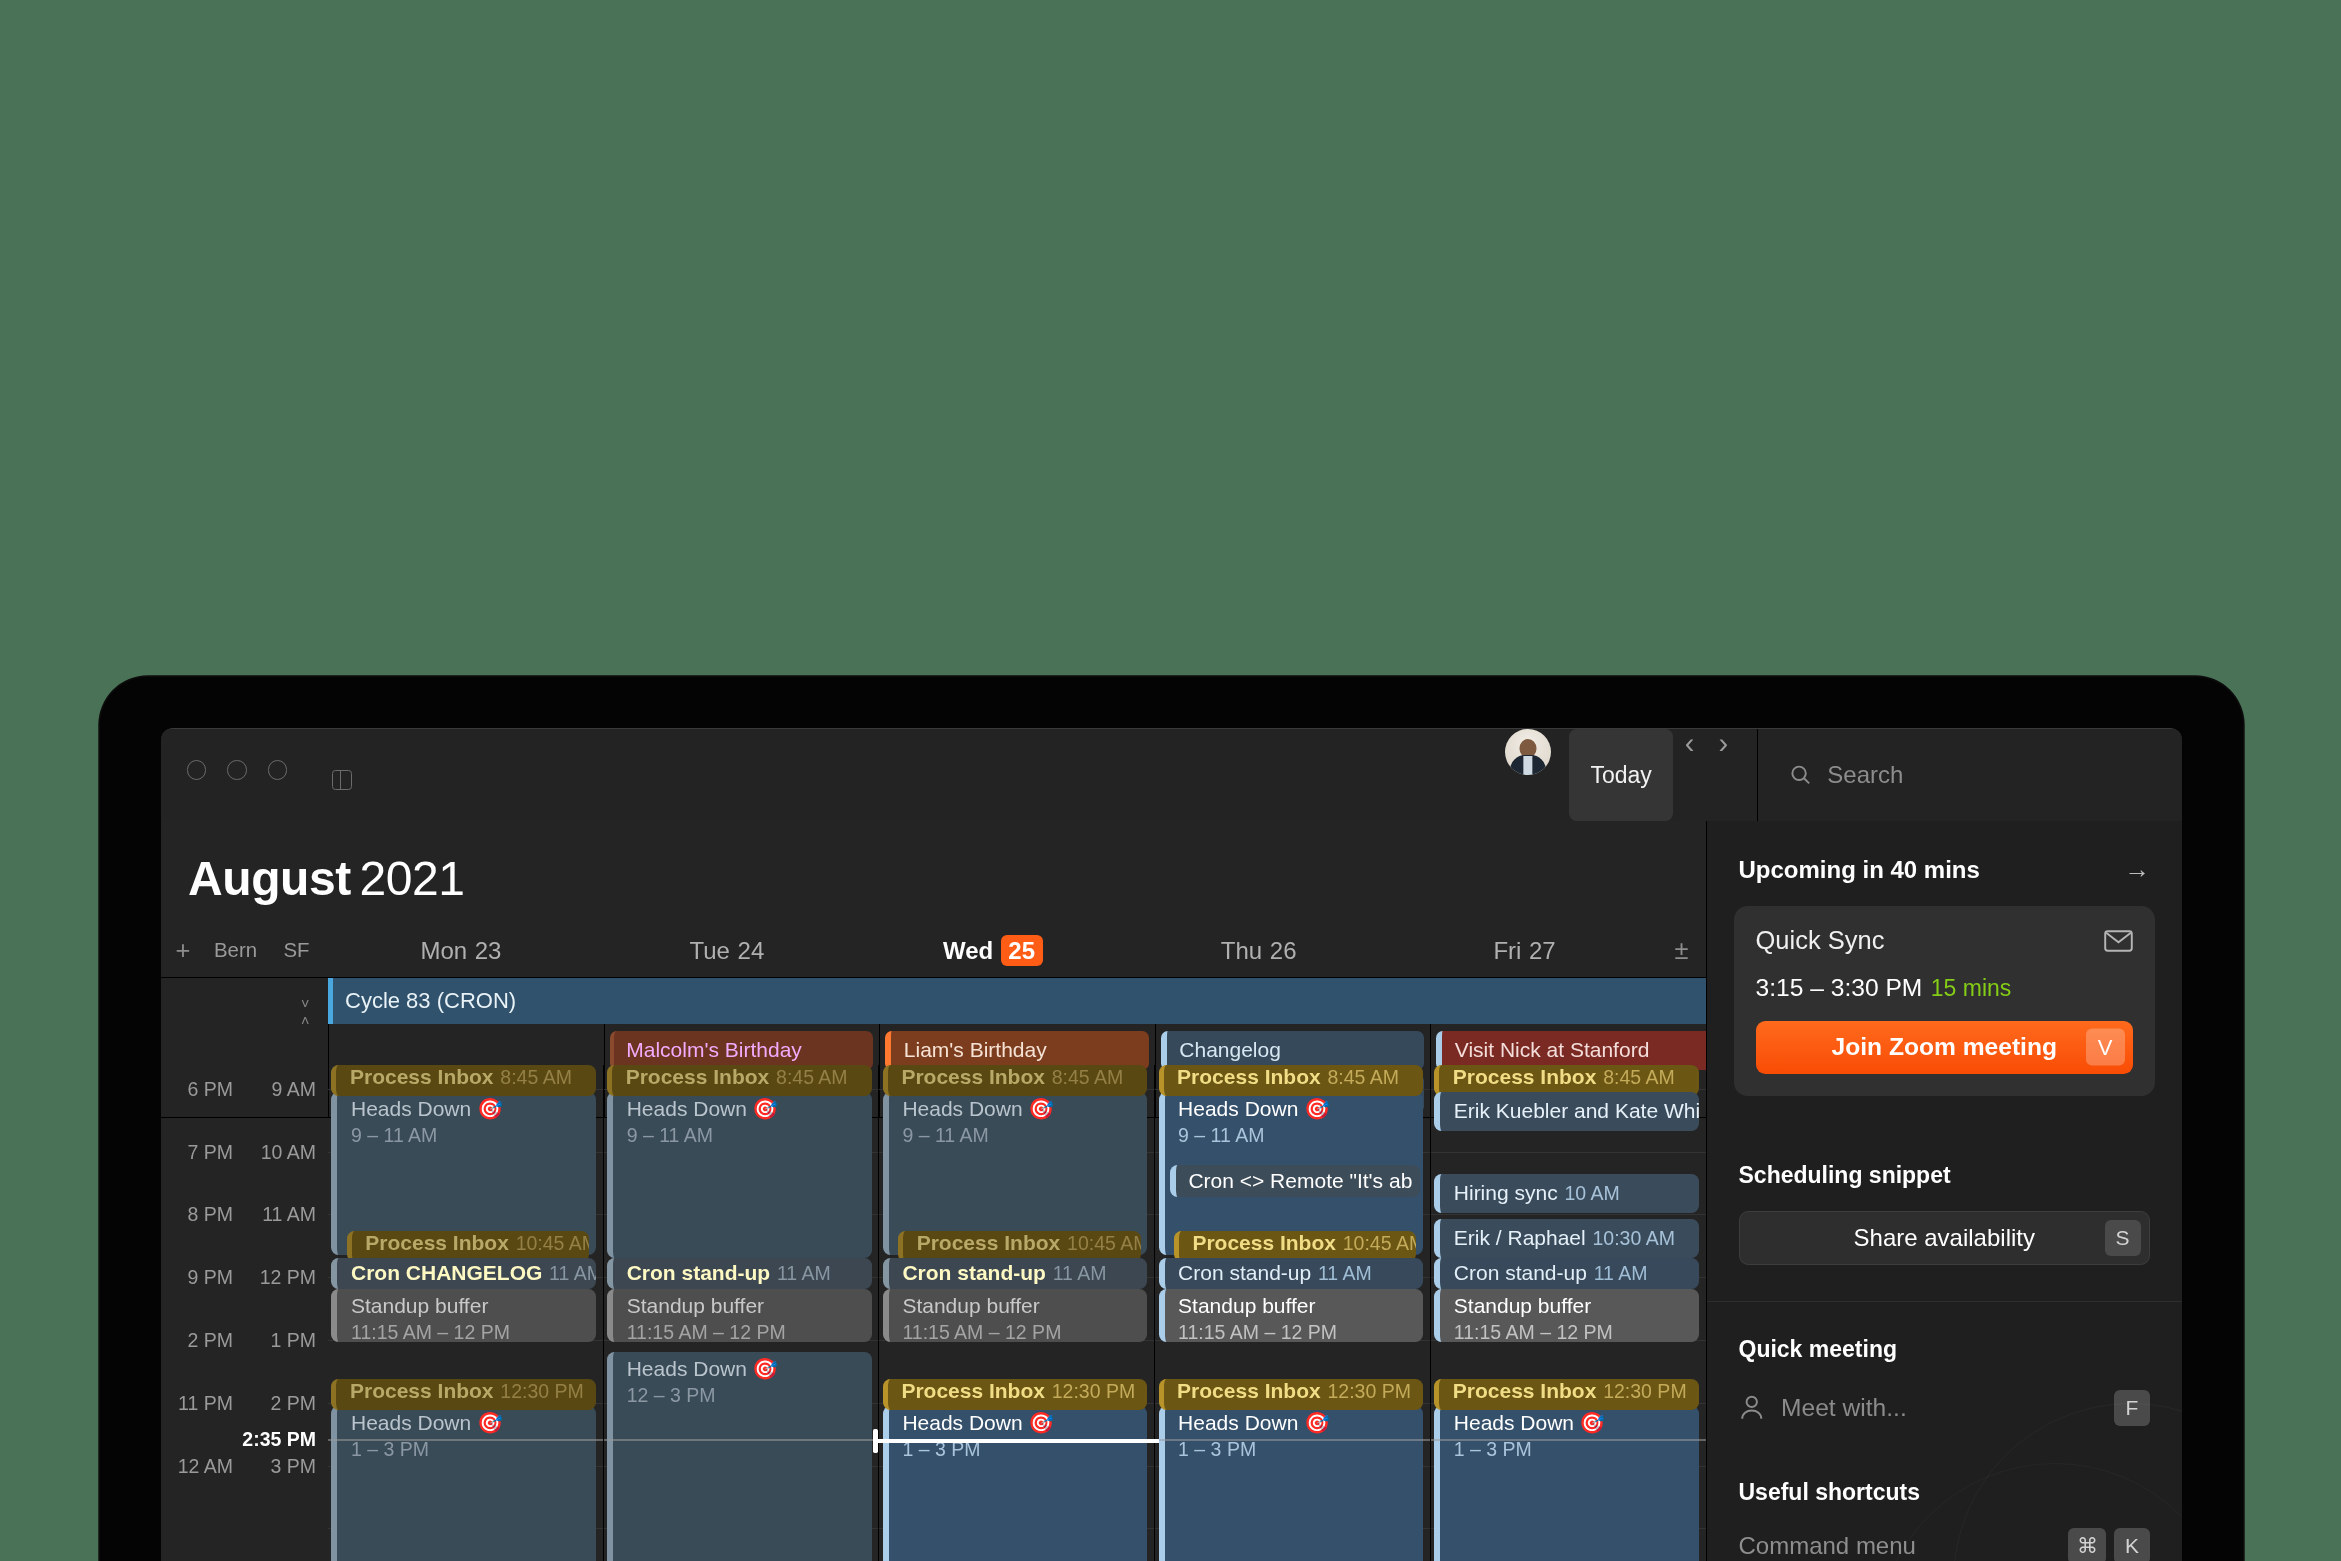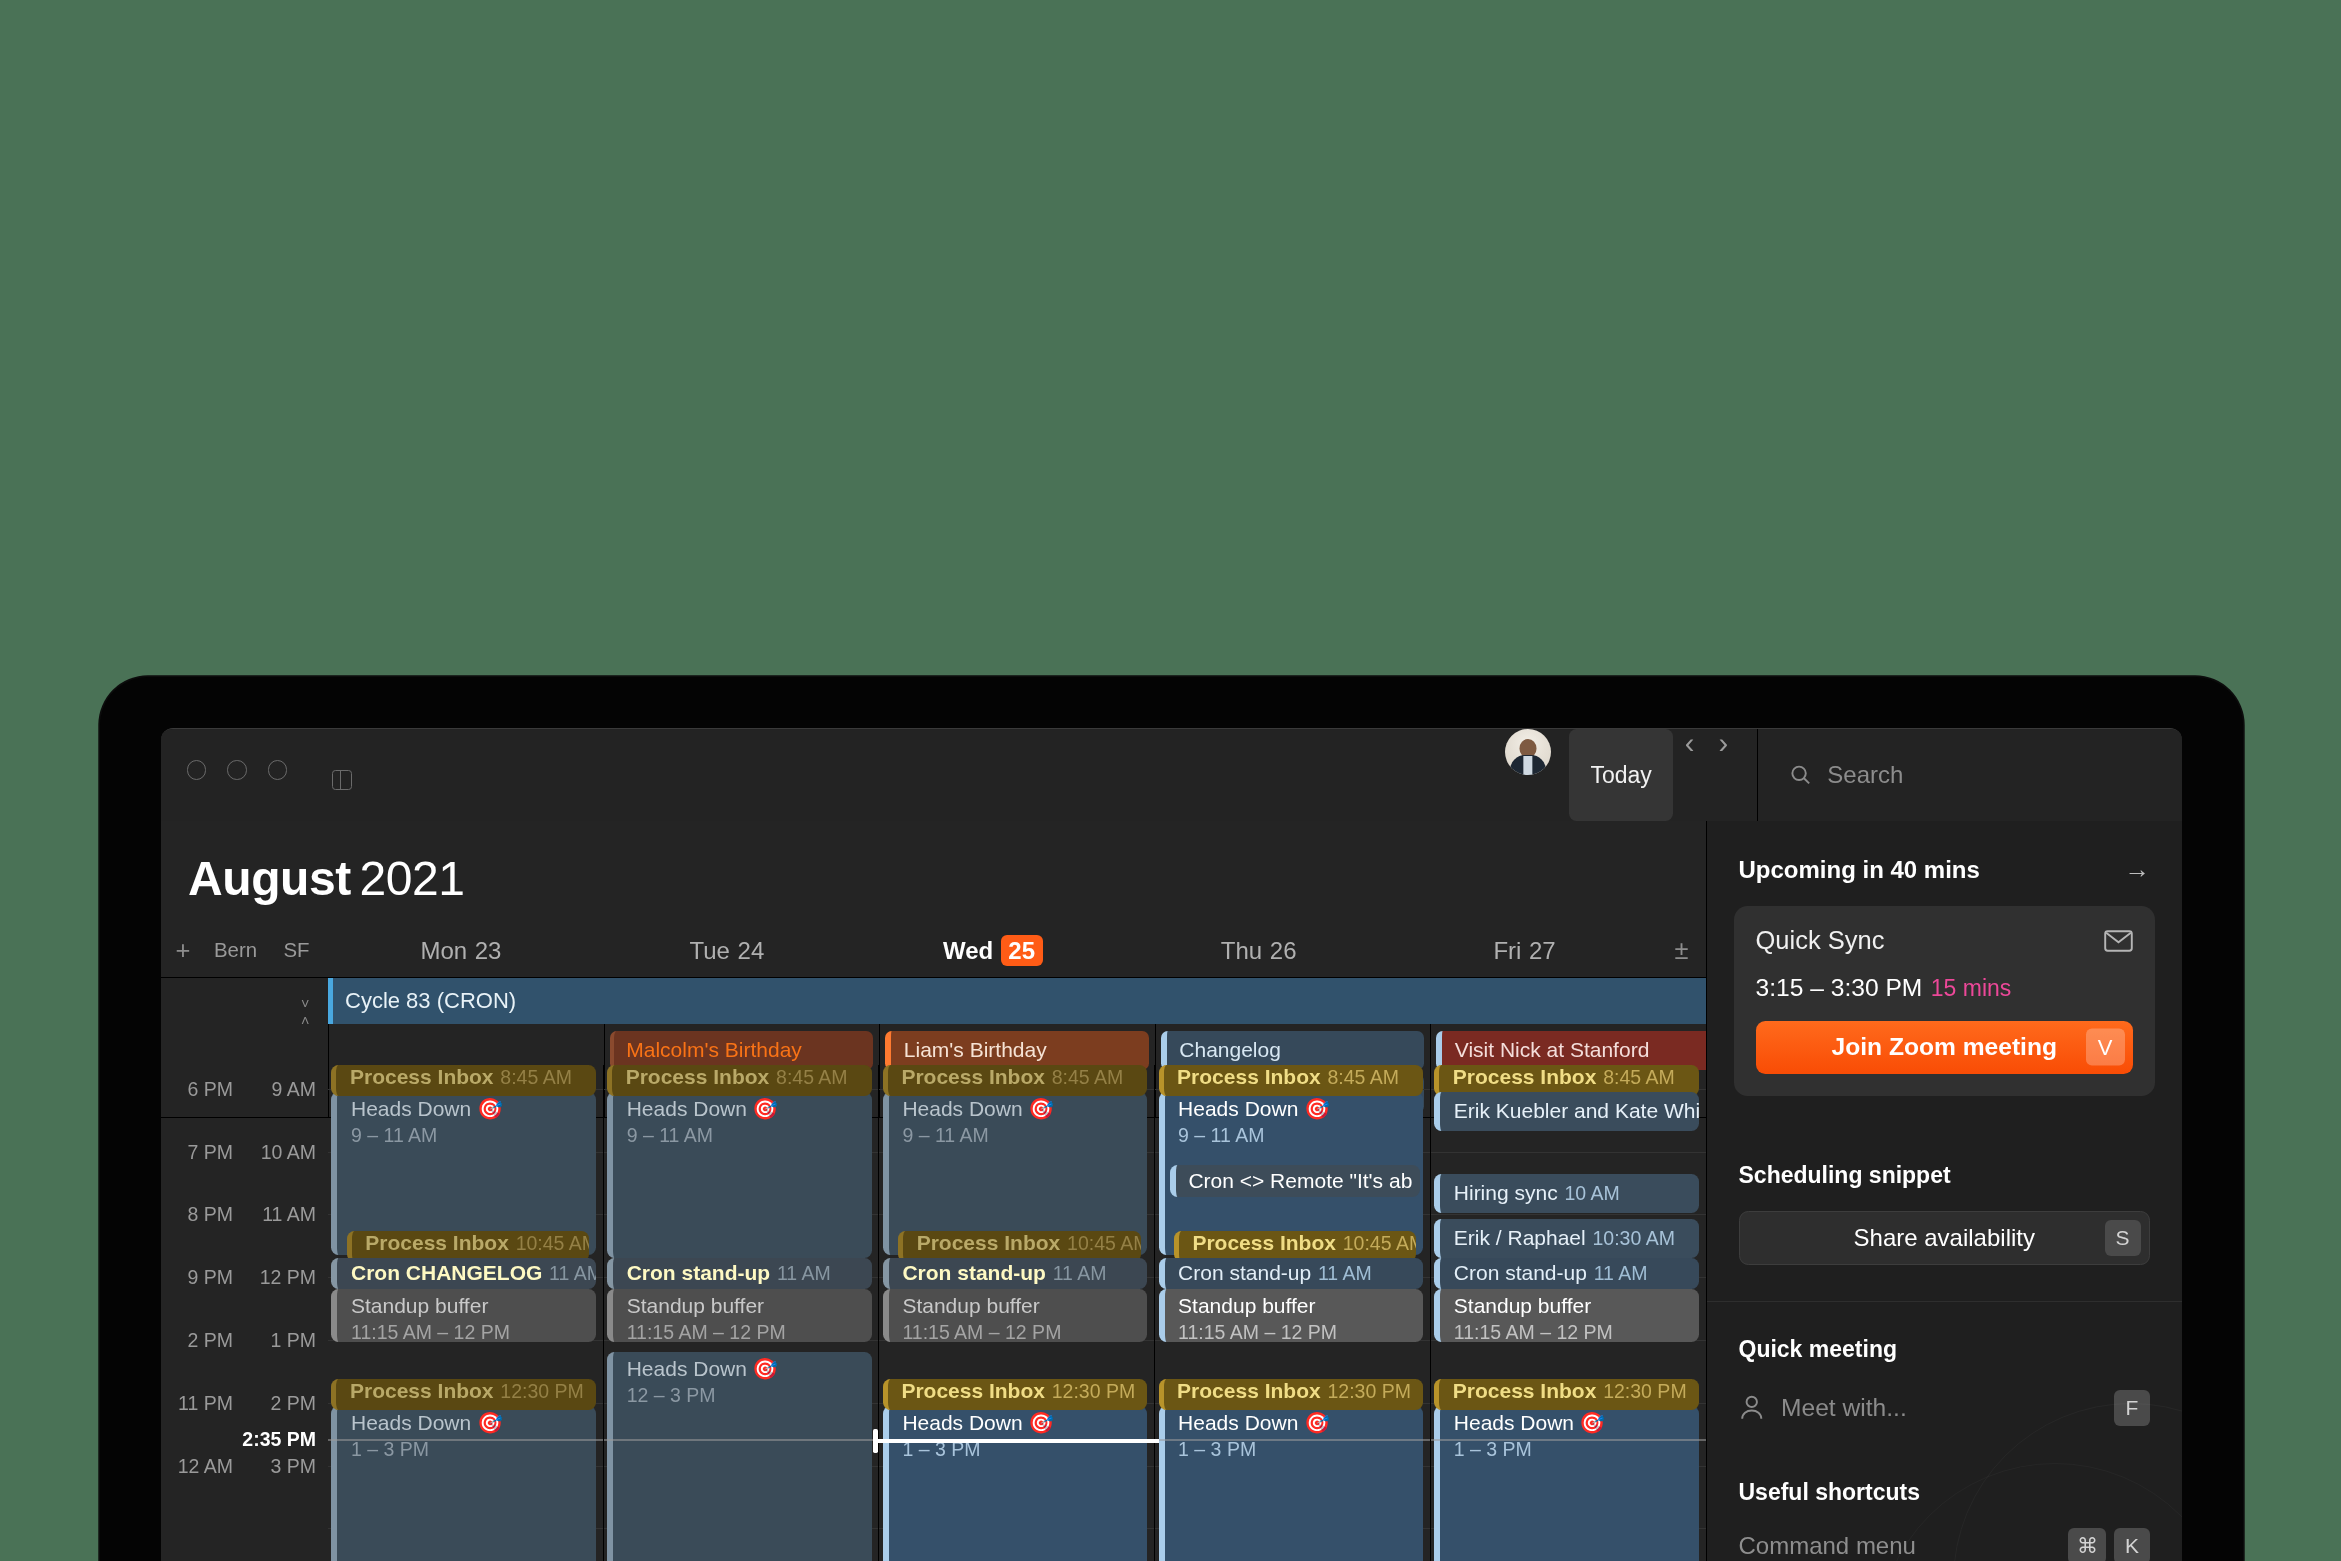--- a/index.html
+++ b/index.html
@@ -173,21 +173,21 @@
     color: #e8f2f7; font-size: 22px;
     border-left: 5.1px solid #49a8e0;
     padding-left: 12px; cursor: pointer; z-index: 3;
   }
   .allday-chip {
     margin: 0 6px 4.2px 5.1px; height: 39px;
     border-radius: 6.8px; display: flex; align-items: center;
     font-size: 21px; padding-left: 12.7px; cursor: pointer;
     overflow: hidden; white-space: nowrap;
   }
-  .chip-birthday-past { background: #6b3420; color: #f97316; border-left: 4.2px solid #8a4a2e; }
+  .chip-birthday-past { background: #6b3420; color: #f0abfc; border-left: 4.2px solid #8a4a2e; }
   .chip-birthday { background: #7c3d1f; color: #f6e3d5; border-left: 6px solid #ff7a30; }
   .chip-blue { background: #36495a; color: #d7e7f2; border-left: 6px solid #aacdea; }
   .chip-red { background: #7a2a22; color: #f4dedb; border-left: 6px solid #aacdea; border-radius: 6.8px 0 0 6.8px; margin-right: 0; }
 
   
   #grid-wrap { position: absolute; left: 0; right: 0; bottom: 0; top: 244px; display: flex; overflow: hidden; }
   #time-gutter { width: 167px; flex: none; position: relative; }
   .time-label {
     position: absolute; font-size: 19.5px; color: #9a9a9a;
     transform: translateY(-50%); white-space: nowrap;
@@ -287,21 +287,21 @@
   }
   #upcoming-title { font-size: 24px; color: #ffffff; font-weight: bold; }
   #upcoming-arrow { color: #bdbdbd; font-size: 25.5px; cursor: pointer; }
   #upcoming-card {
     margin: 22px 27px 0 27px; background: #303030;
     border-radius: 13.6px; padding: 20.4px 22px 22px 22px;
   }
   #qs-row { display: flex; align-items: center; justify-content: space-between; }
   #qs-title { font-size: 25.5px; color: #f0f0f0; }
   #qs-time-row { margin-top: 18.7px; font-size: 24.6px; color: #ffffff; }
-  #qs-duration { color: #ec4899; margin-left: 8.5px; font-size: 23px; }
+  #qs-duration { color: #84cc16; margin-left: 8.5px; font-size: 23px; }
   #join-button {
     margin-top: 18.7px; width: 100%;
     background: linear-gradient(180deg,#ff6a1c 0%,#f94c05 100%);
     border: none; border-radius: 9.3px; height: 53px;
     color: #ffffff; font-size: 24.6px; font-weight: bold;
     font-family: inherit; cursor: pointer; position: relative;
   }
   #join-kbd {
     position: absolute; right: 8.5px; top: 50%; transform: translateY(-50%);
     background: rgba(255,255,255,.25); border-radius: 6px;

